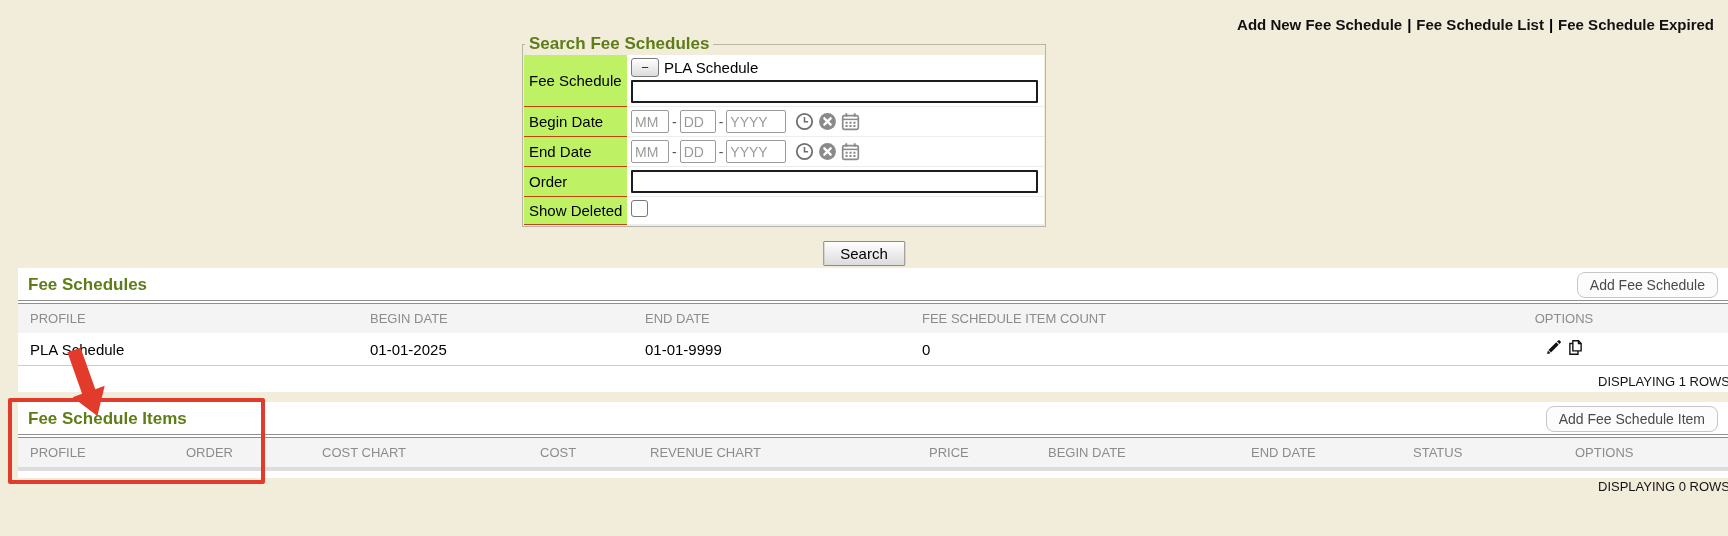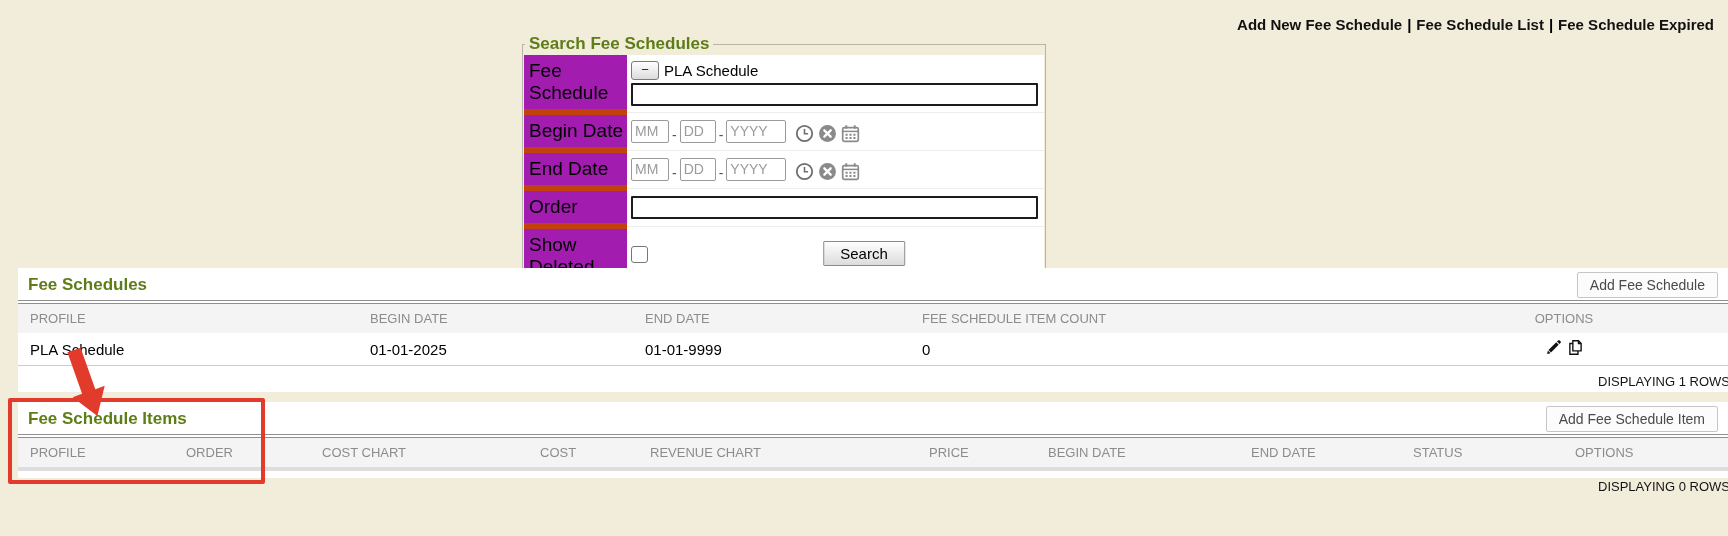--- a/index.html
+++ b/index.html
@@ -10,46 +10,46 @@
   }
   
   .top-links{position:absolute;top:16px;right:14px;font-size:15px;font-weight:bold;white-space:nowrap}
   .top-links a{color:#111;cursor:pointer}
   .top-links .sep{margin:0 5px}
 
   
   fieldset.search{position:absolute;left:522px;top:34px;width:520px;margin:0;padding:1px;border:1px solid #b6b6a8;background:transparent}
   legend.search-legend{font-size:17px;font-weight:bold;color:#5e7d17;padding:0 4px;margin-left:1px}
   table.form{border-collapse:collapse;width:100%;background:#fff}
-  td.flabel{background:#a21caf;width:96px;font-size:19px;padding:5px 2px 5px 5px;border-bottom:6px solid #c2410c;vertical-align:middle}
+  td.flabel{background:#bef264;width:96px;font-size:15px;padding:5px 2px 5px 5px;border-bottom:1px solid #c2410c;vertical-align:middle}
   td.ffield{background:#fff;padding:3px 6px 3px 4px;border-bottom:1px solid #ededed;vertical-align:middle}
   .tag-row{display:flex;align-items:center;gap:5px;margin:0 0 3px}
   button.minus{width:28px;height:19px;border:1px solid #7a7a7a;border-radius:3px;background:linear-gradient(#ffffff,#dcdcdc);font-size:13px;line-height:14px;padding:0;cursor:pointer;color:#222}
   .tag-label{font-size:15px}
   input.big{width:100%;box-sizing:border-box;height:23px;border:2px solid #1c1c1c;border-radius:1px;padding:0 4px;font-size:14px;background:#fff}
-  .date-parts{display:flex;align-items:flex-end;gap:3px}
+  .date-parts{display:flex;align-items:center;gap:3px}
   input.dp{height:21px;border:1px solid #9a9a9a;border-radius:2px;font-size:14px;padding:0 3px;color:#333;background:#fff;box-sizing:content-box}
   input.dp::placeholder{color:#9a9a9a;opacity:1}
   .dp-mm{width:30px}.dp-dd{width:28px}.dp-yy{width:52px}
   .dsep{color:#555;font-size:14px}
   .dicons{display:flex;align-items:center;gap:4px;margin-left:6px}
   .dicons svg{display:block;cursor:pointer}
   .checkbox{width:15px;height:15px;border:1.5px solid #777;border-radius:3px;background:#fff;display:inline-block;cursor:pointer}
 
   .search-btn{position:absolute;top:241px;left:50%;transform:translateX(-50%);
     font-size:15px;font-family:inherit;padding:3px 16px;border:1px solid #8a8a8a;border-radius:1px;
     background:linear-gradient(#fefefe,#dcdcdc);cursor:pointer;color:#000}
 
   
   .panel{position:absolute;left:18px;width:1712px;background:#fff}
   .panel1{top:268px;height:124px}
   .panel2{top:402px;height:76px}
   .panel-head{display:flex;align-items:center;justify-content:space-between;padding:3px 12px 2px 10px;height:27px}
   .panel-title{font-size:17px;font-weight:bold;color:#5e7d17}
-  .add-btn{font-size:14px;font-family:inherit;color:#4a4a4a;padding:4px 12px;background:#fcfcfc;border:1px solid #c6c6c6;border-radius:2px;cursor:pointer;white-space:nowrap}
+  .add-btn{font-size:14px;font-family:inherit;color:#4a4a4a;padding:4px 12px;background:#fcfcfc;border:1px solid #c6c6c6;border-radius:8px;cursor:pointer;white-space:nowrap}
   .dbl-rule{height:2px;border-top:1px solid #8f8f8f;border-bottom:1px solid #8f8f8f}
 
   table.grid{width:100%;border-collapse:collapse;table-layout:fixed}
   .grid th{background:#f4f4f5;color:#8c8c8c;font-weight:normal;font-size:13px;text-align:left;
     padding:7px 0 7px 12px;white-space:nowrap;overflow:hidden}
   .grid th.c-center,.grid td.c-center{text-align:center;padding-left:0}
   .grid td{font-size:15px;padding:6px 0 6px 12px;white-space:nowrap;overflow:hidden}
   tr.data-row td{border-bottom:1px solid #ccc}
   .displaying{text-align:right;font-size:13px;padding:8px 0 6px;color:#141414}
   .thick-sep{height:4px;background:#ddd}

